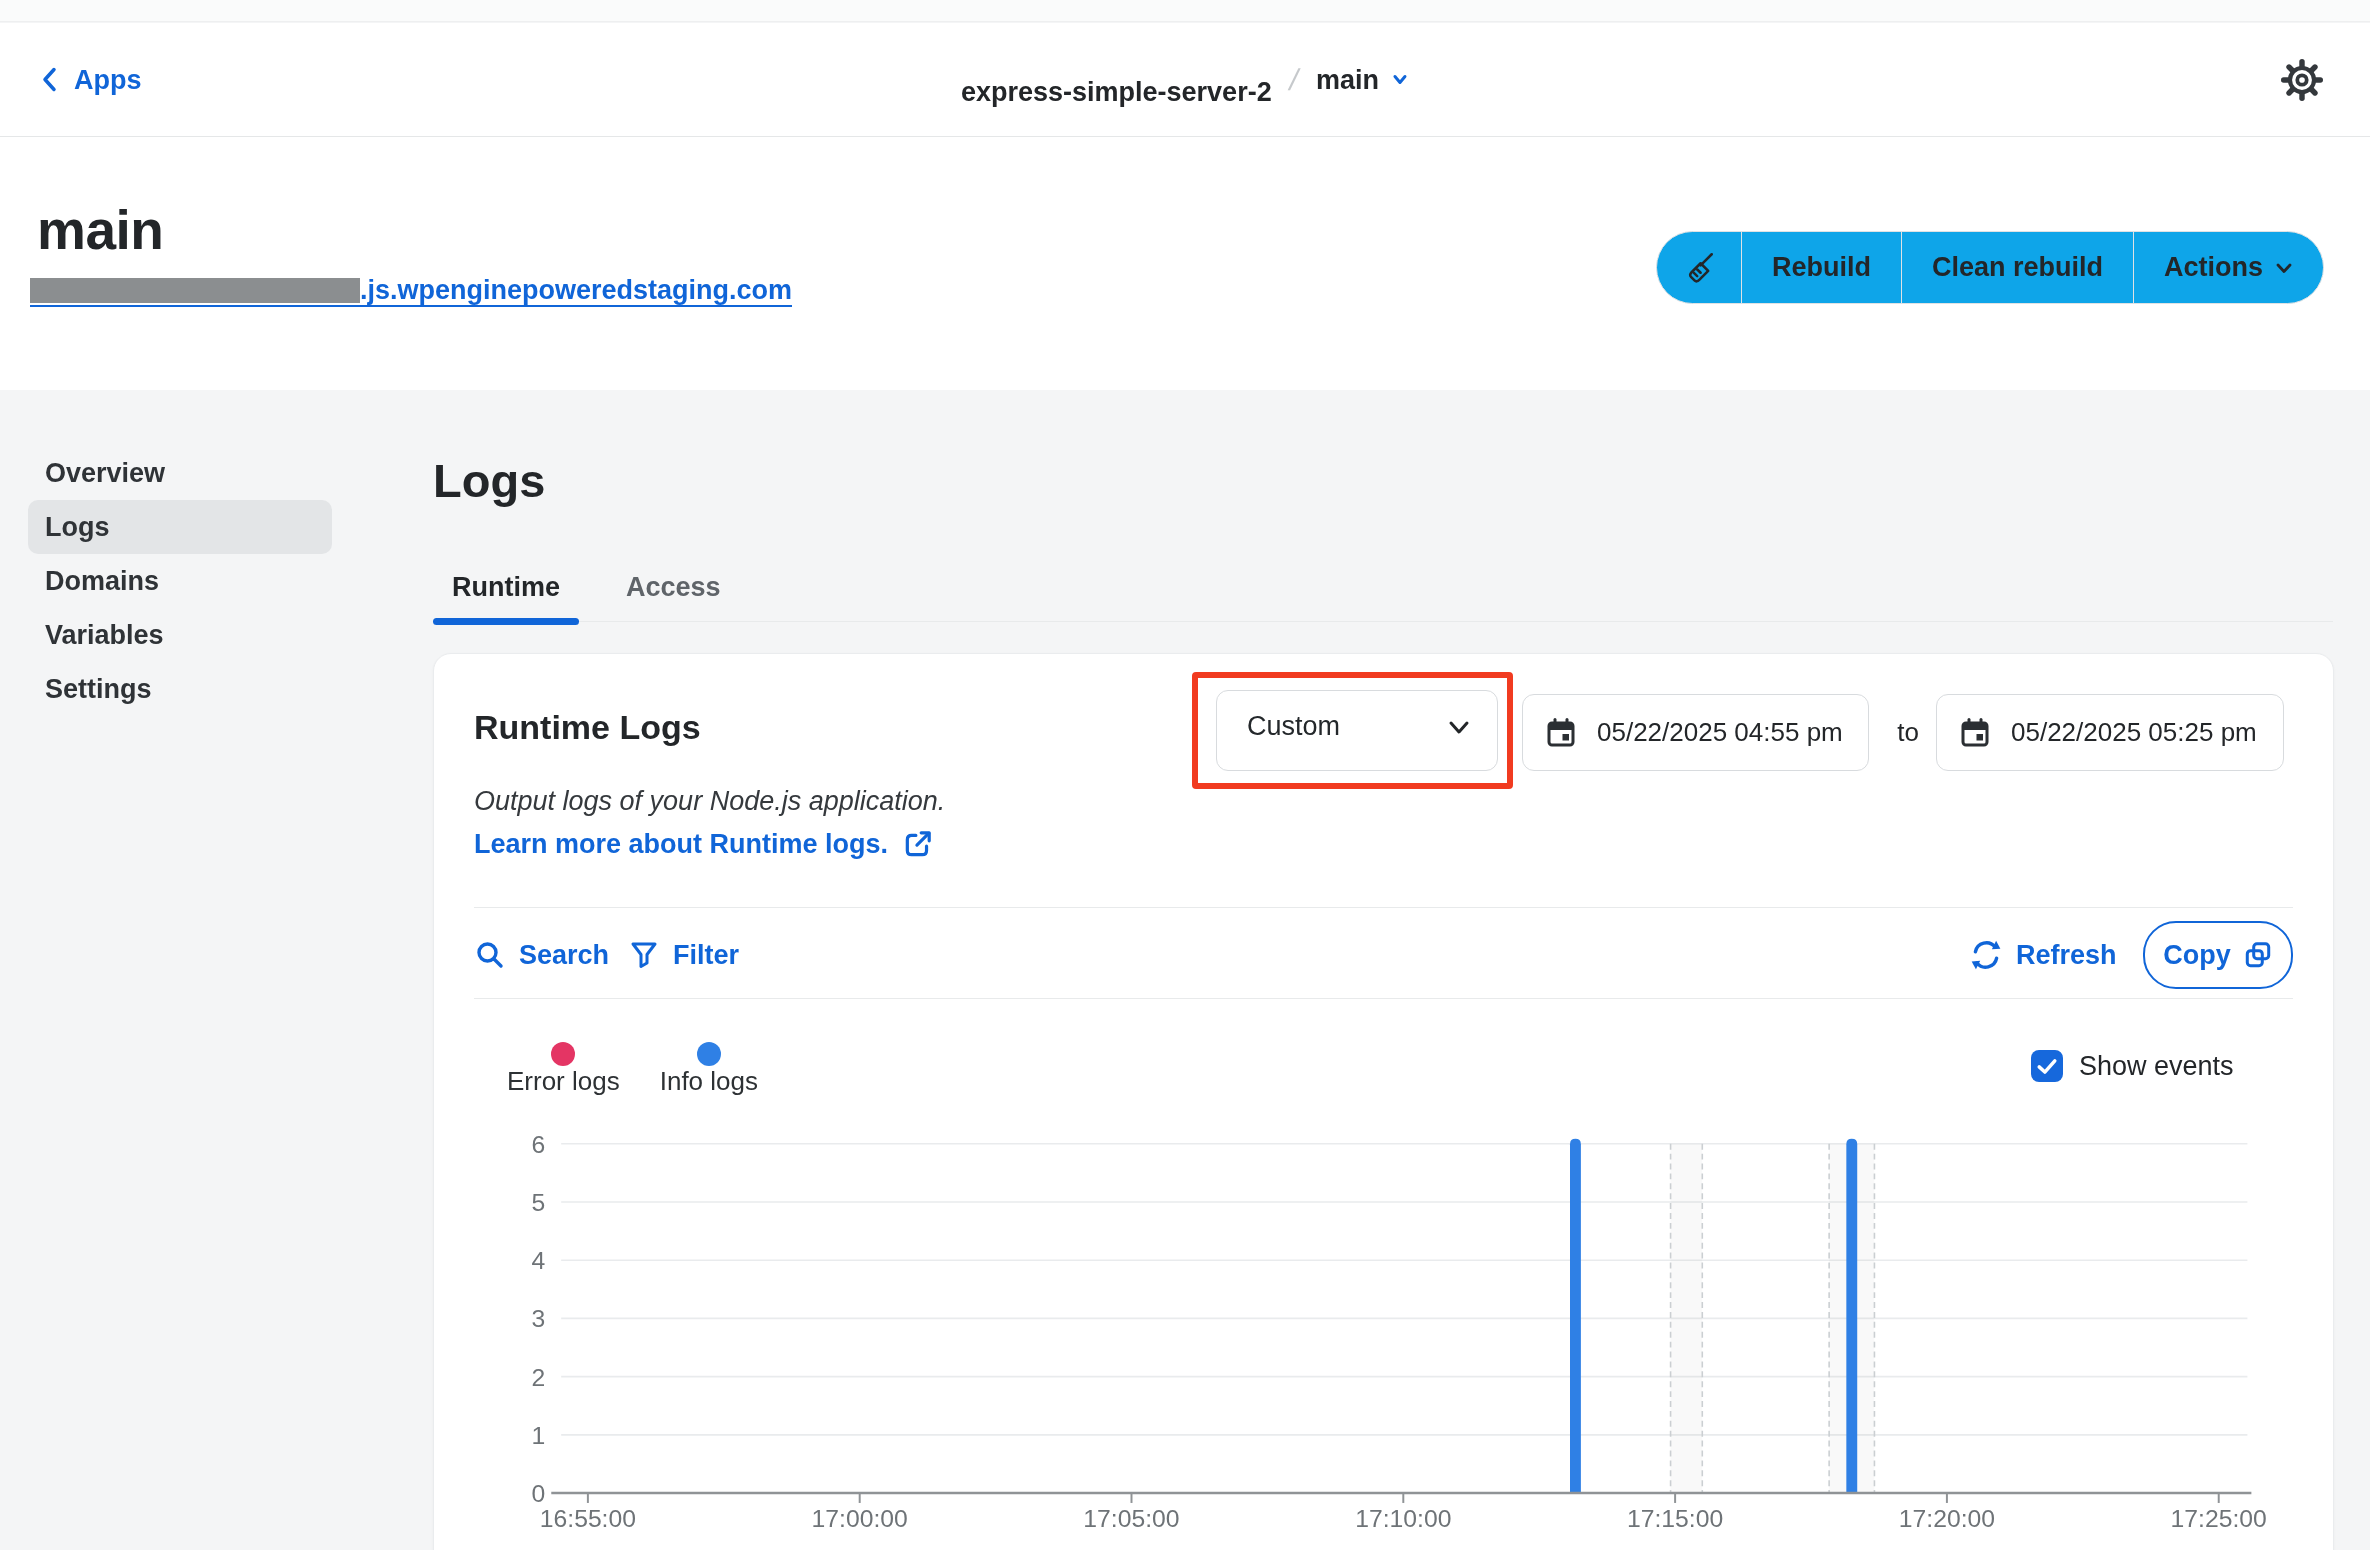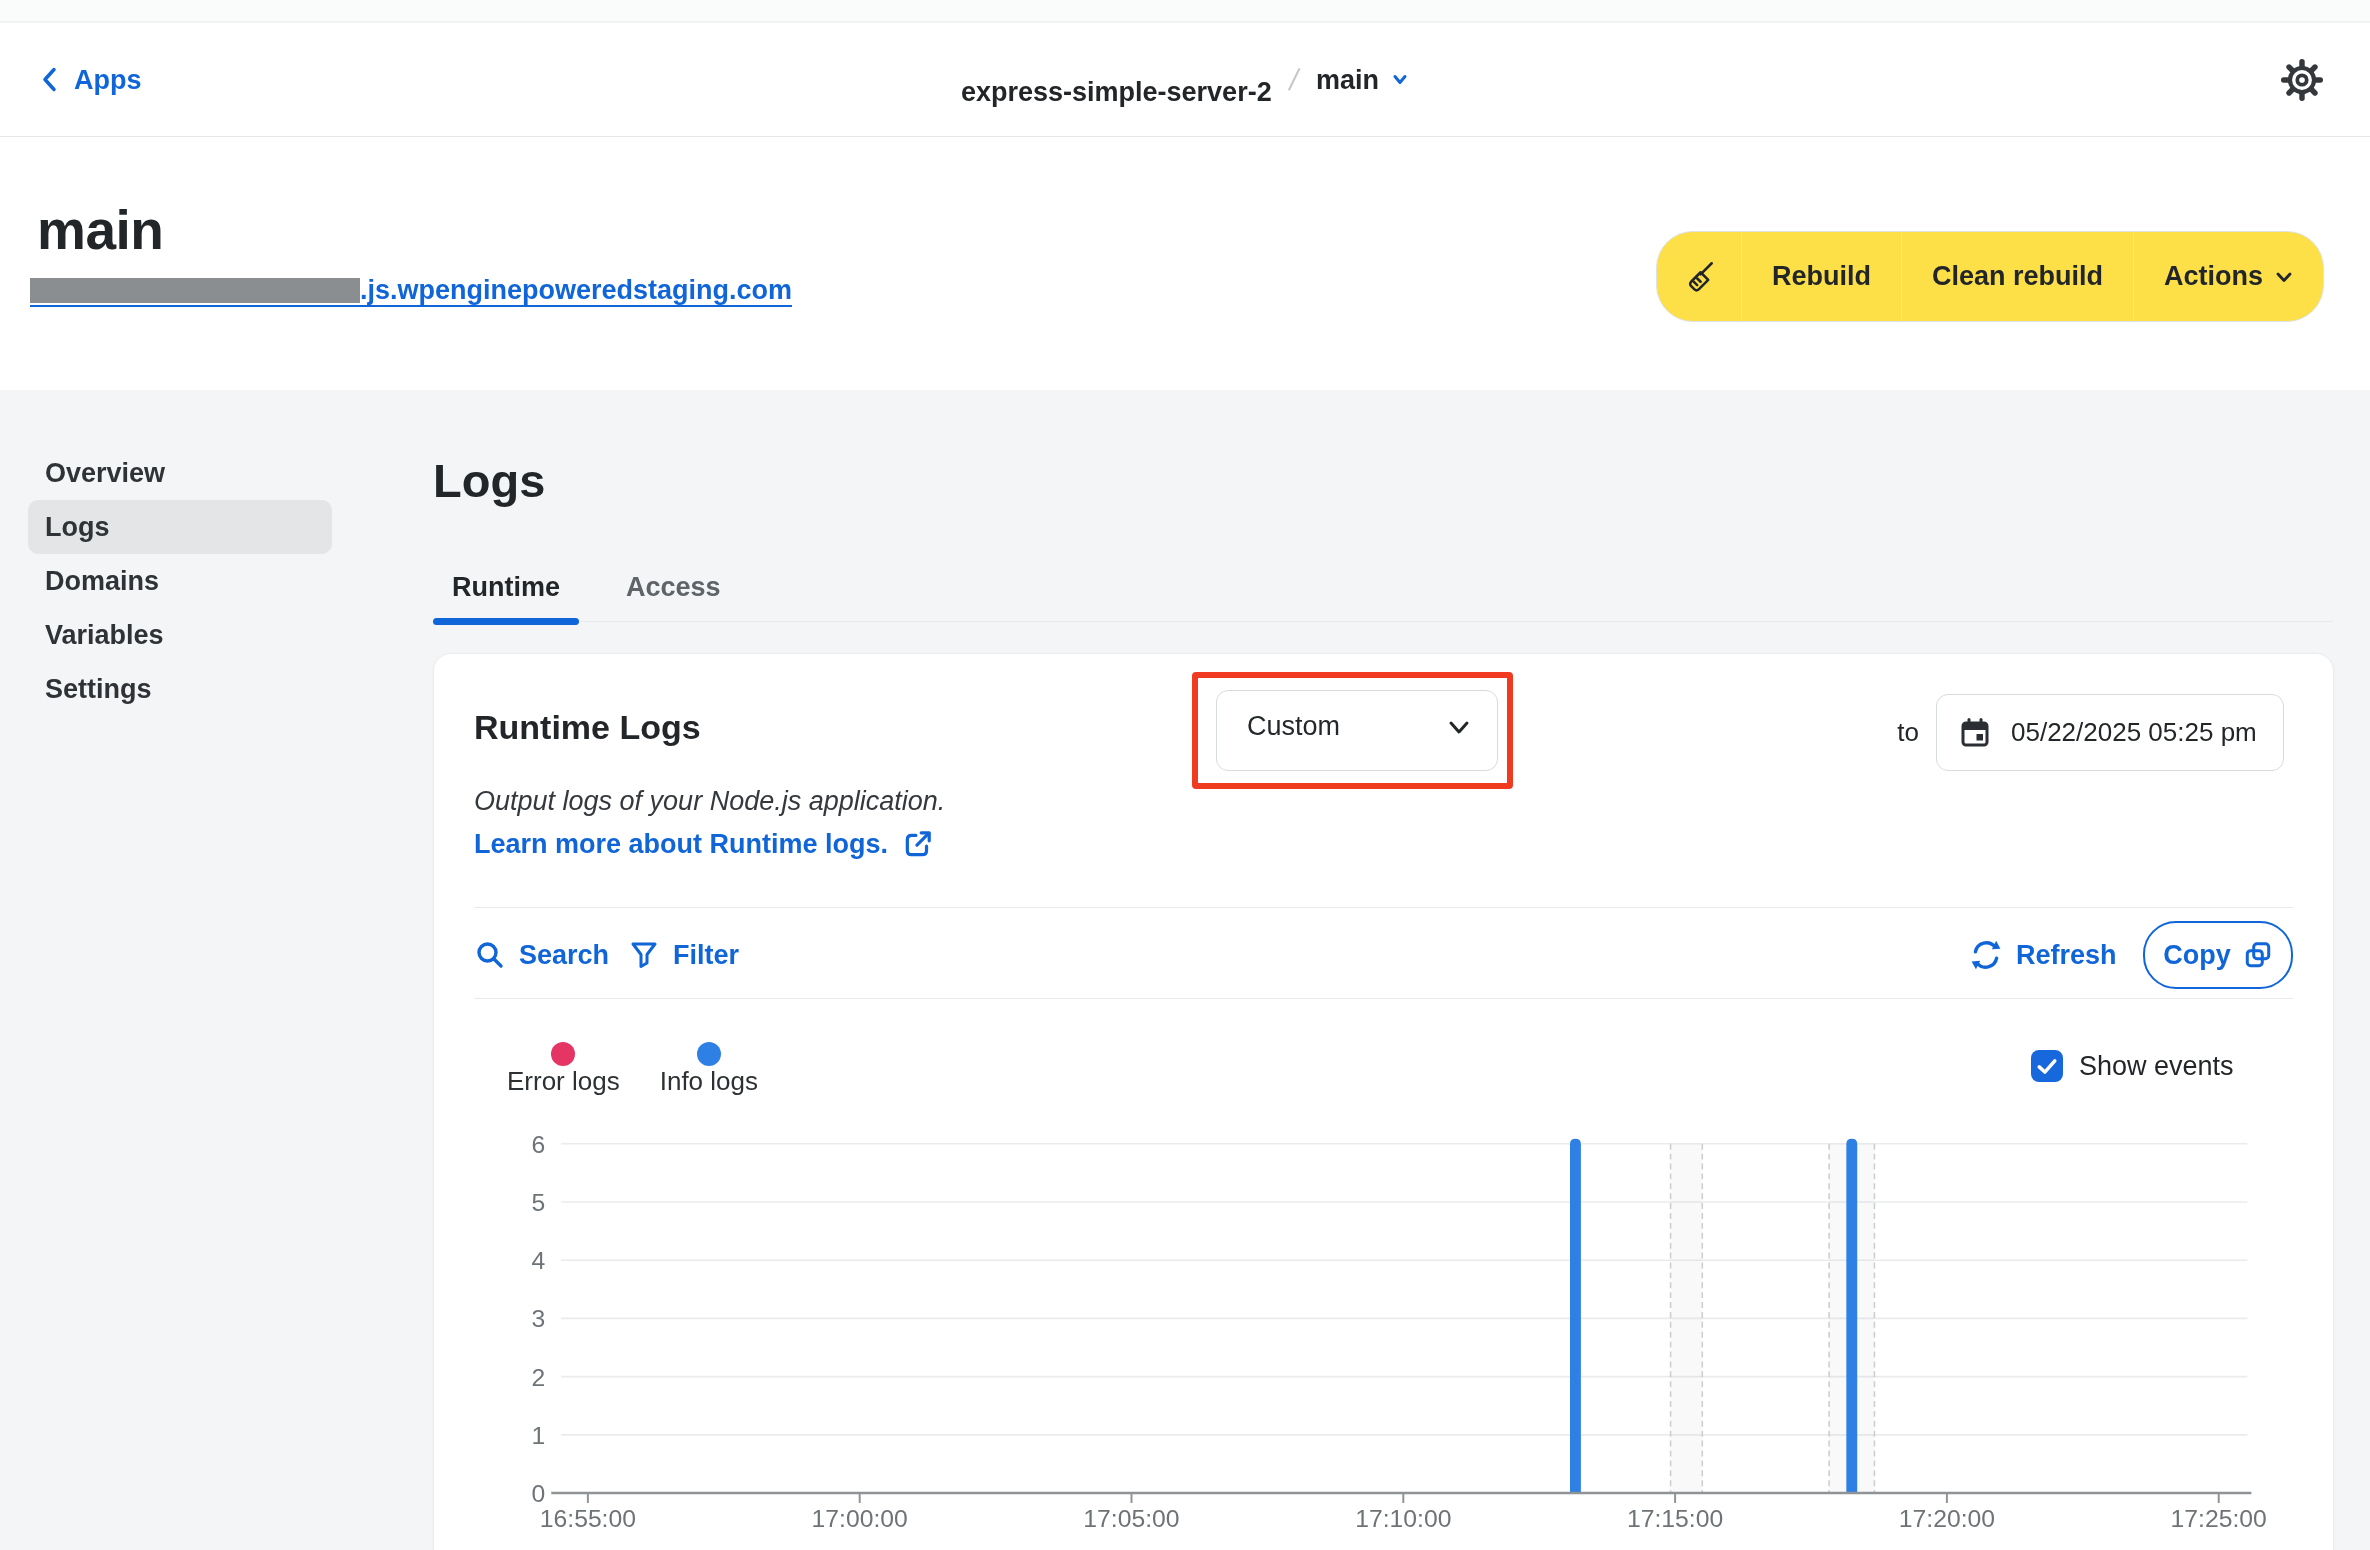--- a/index.html
+++ b/index.html
@@ -23,22 +23,22 @@
   .gear-btn { position:absolute; right:44px; top:50%; transform:translateY(-50%); width:48px; height:48px; display:flex; align-items:center; justify-content:center; cursor:pointer; }
 
   
   .hero { position:absolute; top:137px; left:0; right:0; height:253px; background:#fff; }
   .hero-title { position:absolute; left:37px; top:61px; font-size:55px; font-weight:700; color:#232629; letter-spacing:-0.5px; }
   .hero-url { position:absolute; left:30px; top:141px; display:inline-flex; align-items:flex-end; gap:0;
     border-bottom:2.5px solid #1065d8; text-decoration:none; padding-bottom:2px; cursor:pointer; }
   .redacted-block { display:inline-block; width:330px; height:25px; background:#8b8e90; }
   .hero-url-text { font-size:27px; font-weight:700; color:#1065d8; line-height:25px; }
 
-  .action-group { position:absolute; right:46px; top:94px; height:91px; display:flex; align-items:stretch;
-    background:#fde047; border:1.5px solid #dfe2e4; border-radius:37px; overflow:hidden; }
+  .action-group { position:absolute; right:46px; top:94px; height:73px; display:flex; align-items:stretch;
+    background:#0ea5e9; border:1.5px solid #dfe2e4; border-radius:37px; overflow:hidden; }
   .action-seg { display:flex; align-items:center; justify-content:center; padding:0 30px; font-size:27px; font-weight:700; color:#232629; cursor:pointer; white-space:nowrap; }
   .action-seg + .action-seg { border-left:1.5px solid #dfe2e4; }
   .action-seg.icon-only { padding:0 24px; }
   .action-caret { margin-left:12px; display:flex; }
 
   
   .sidebar { position:absolute; left:28px; top:446px; width:304px; }
   .side-item { height:54px; display:flex; align-items:center; padding-left:17px; font-size:27px; font-weight:700; color:#2f3337; border-radius:10px; cursor:pointer; }
   .side-item.active { background:#e3e5e7; }
 
@@ -199,20 +199,32 @@
 
     <div class="range-select">
       <span class="range-select-label">Custom</span>
       <span style="display:flex;">
         <svg width="24" height="20" viewBox="0 0 24 20">
             <polyline points="4,6 12,15 20,6" fill="none" stroke="#232629" stroke-width="3" stroke-linecap="round" stroke-linejoin="round"></polyline>
           </svg>
       </span>
     </div>
 
+    <div class="date-input date-from">
+      <span style="display:flex;">
+        <svg width="32" height="32" viewBox="0 0 32 32">
+          <rect x="4" y="6" width="24" height="22" rx="3" fill="none" stroke="#2b2f33" stroke-width="3"></rect>
+          <rect x="4" y="6" width="24" height="7" fill="#2b2f33"></rect>
+          <line x1="10" y1="2.5" x2="10" y2="8" stroke="#2b2f33" stroke-width="3" stroke-linecap="round"></line>
+          <line x1="22" y1="2.5" x2="22" y2="8" stroke="#2b2f33" stroke-width="3" stroke-linecap="round"></line>
+          <rect x="17.5" y="17" width="6.5" height="6.5" fill="#2b2f33"></rect>
+        </svg>
+      </span>
+      <span class="date-text">05/22/2025 04:55 pm</span>
+    </div>
 
     <div class="to-sep">to</div>
 
     <div class="date-input date-to">
       <span style="display:flex;">
         <svg width="32" height="32" viewBox="0 0 32 32">
           <rect x="4" y="6" width="24" height="22" rx="3" fill="none" stroke="#2b2f33" stroke-width="3"></rect>
           <rect x="4" y="6" width="24" height="7" fill="#2b2f33"></rect>
           <line x1="10" y1="2.5" x2="10" y2="8" stroke="#2b2f33" stroke-width="3" stroke-linecap="round"></line>
           <line x1="22" y1="2.5" x2="22" y2="8" stroke="#2b2f33" stroke-width="3" stroke-linecap="round"></line>

